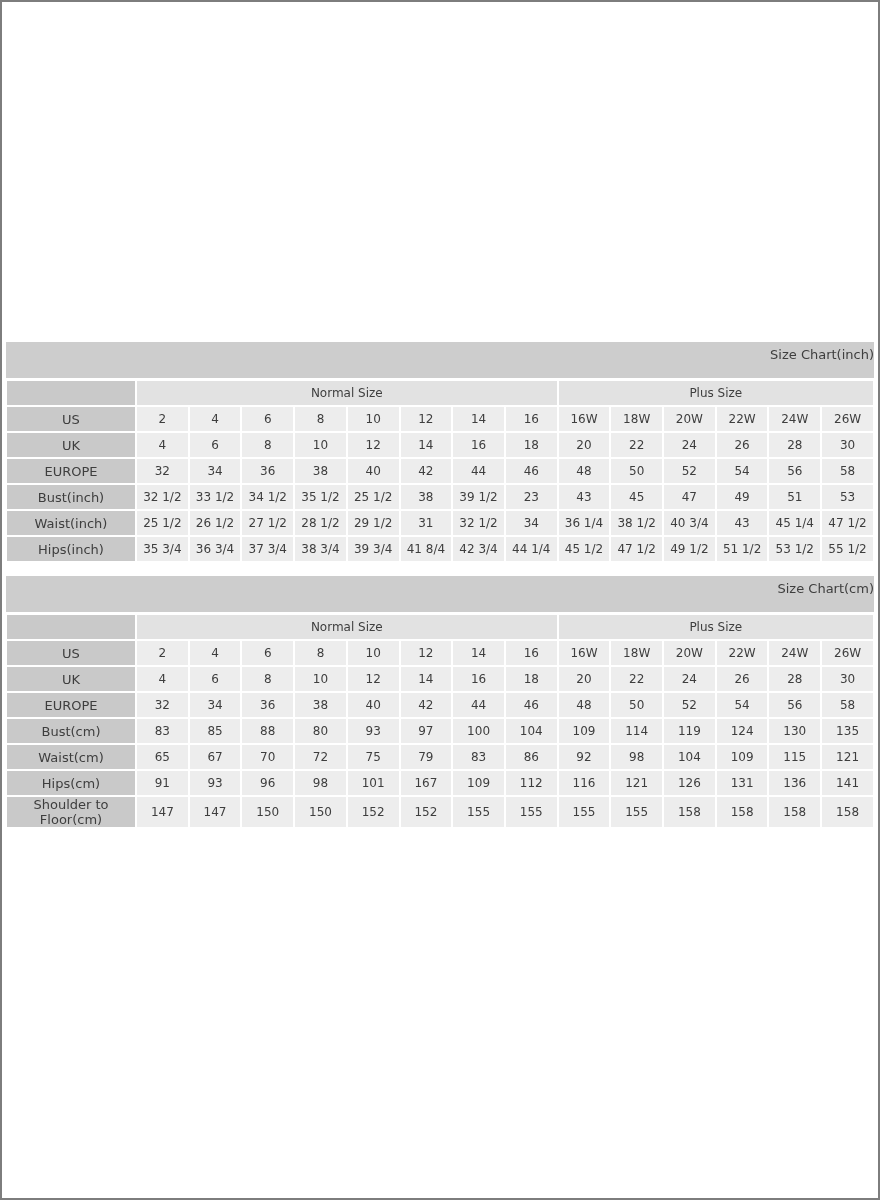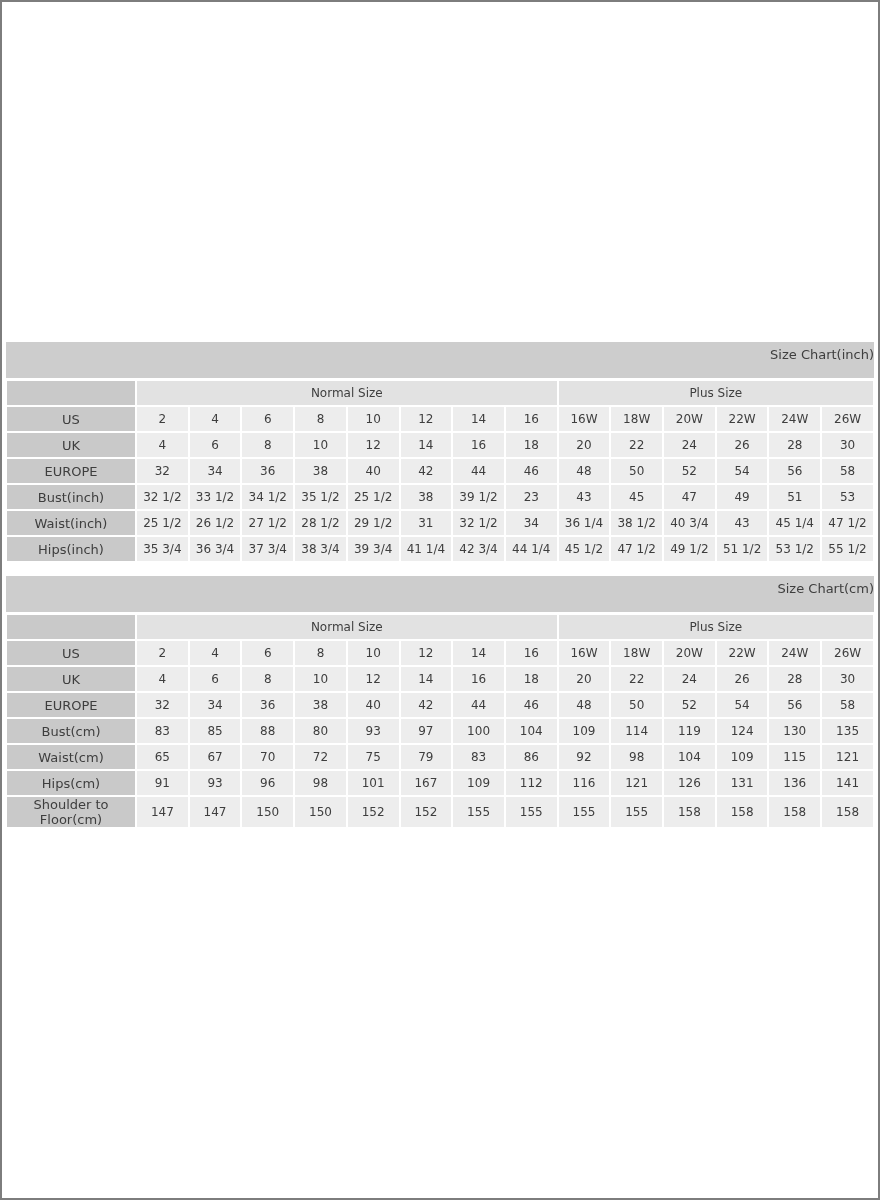--- a/index.html
+++ b/index.html
@@ -175,21 +175,21 @@
             <td>45 1/4</td>
             <td>47 1/2</td>
           </tr>
           <tr>
             <td class="rowlabel">Hips(inch)</td>
             <td>35 3/4</td>
             <td>36 3/4</td>
             <td>37 3/4</td>
             <td>38 3/4</td>
             <td>39 3/4</td>
-            <td>41 1/4</td>
+            <td>41 8/4</td>
             <td>42 3/4</td>
             <td>44 1/4</td>
             <td>45 1/2</td>
             <td>47 1/2</td>
             <td>49 1/2</td>
             <td>51 1/2</td>
             <td>53 1/2</td>
             <td>55 1/2</td>
           </tr>
         </tbody>

